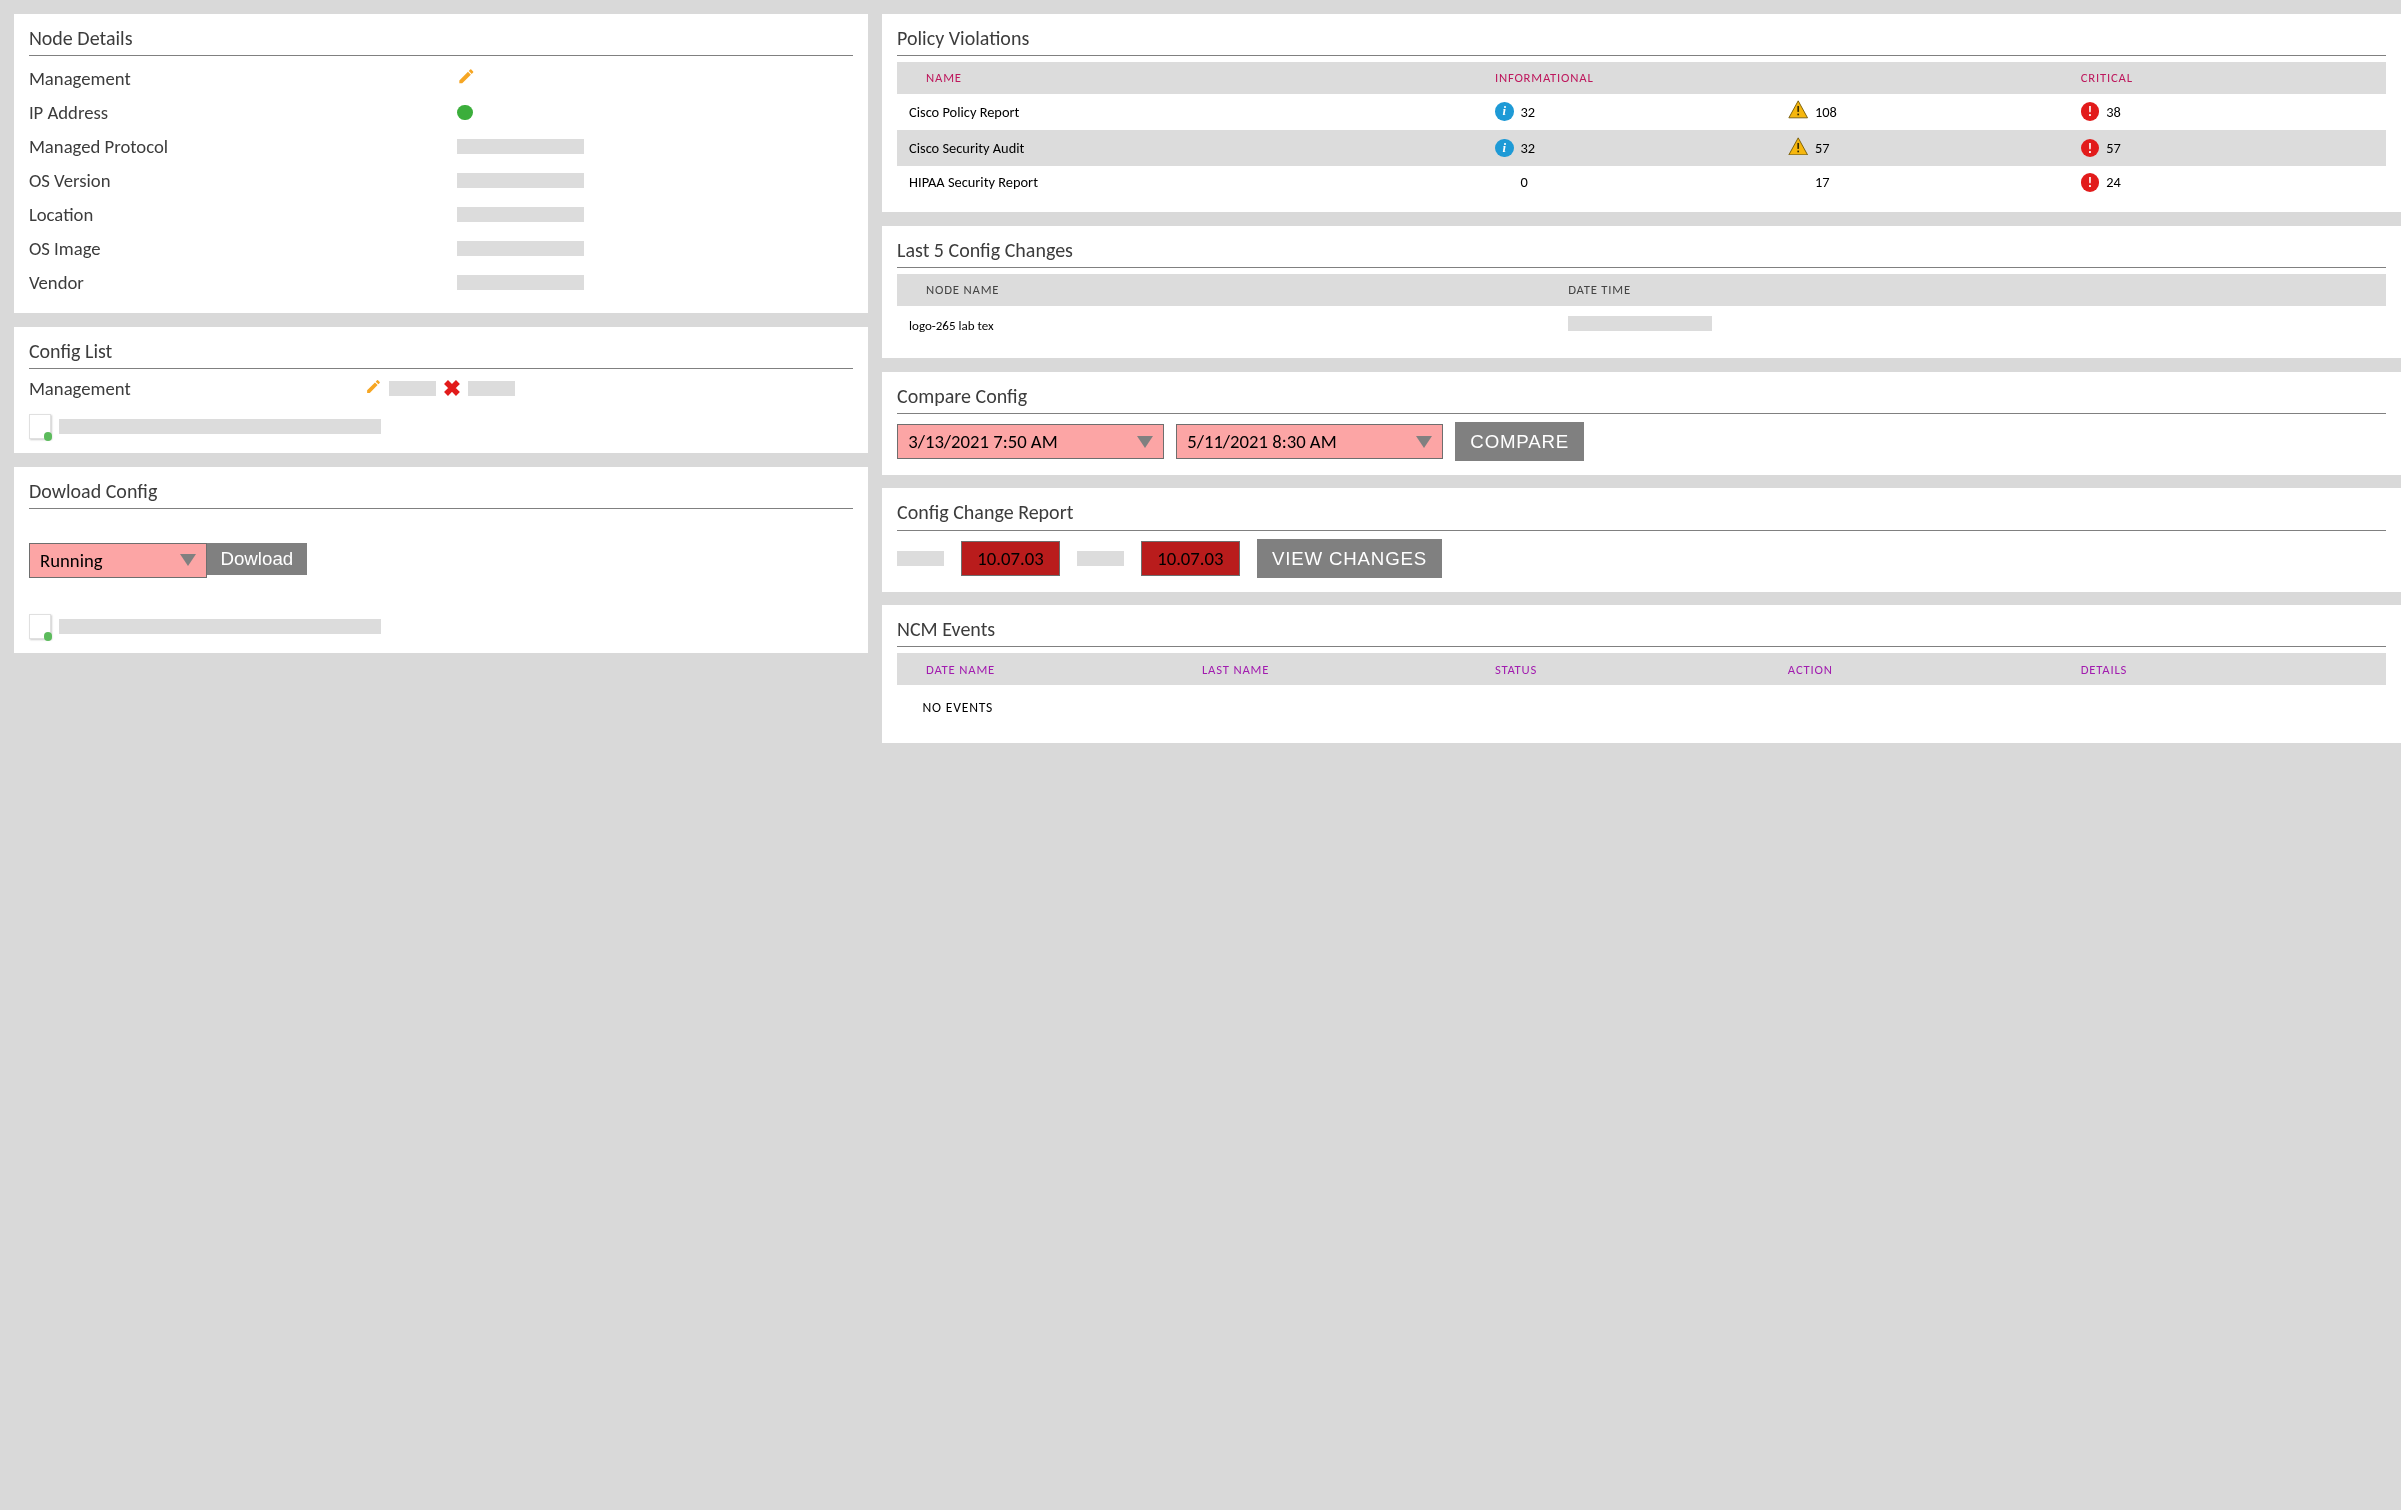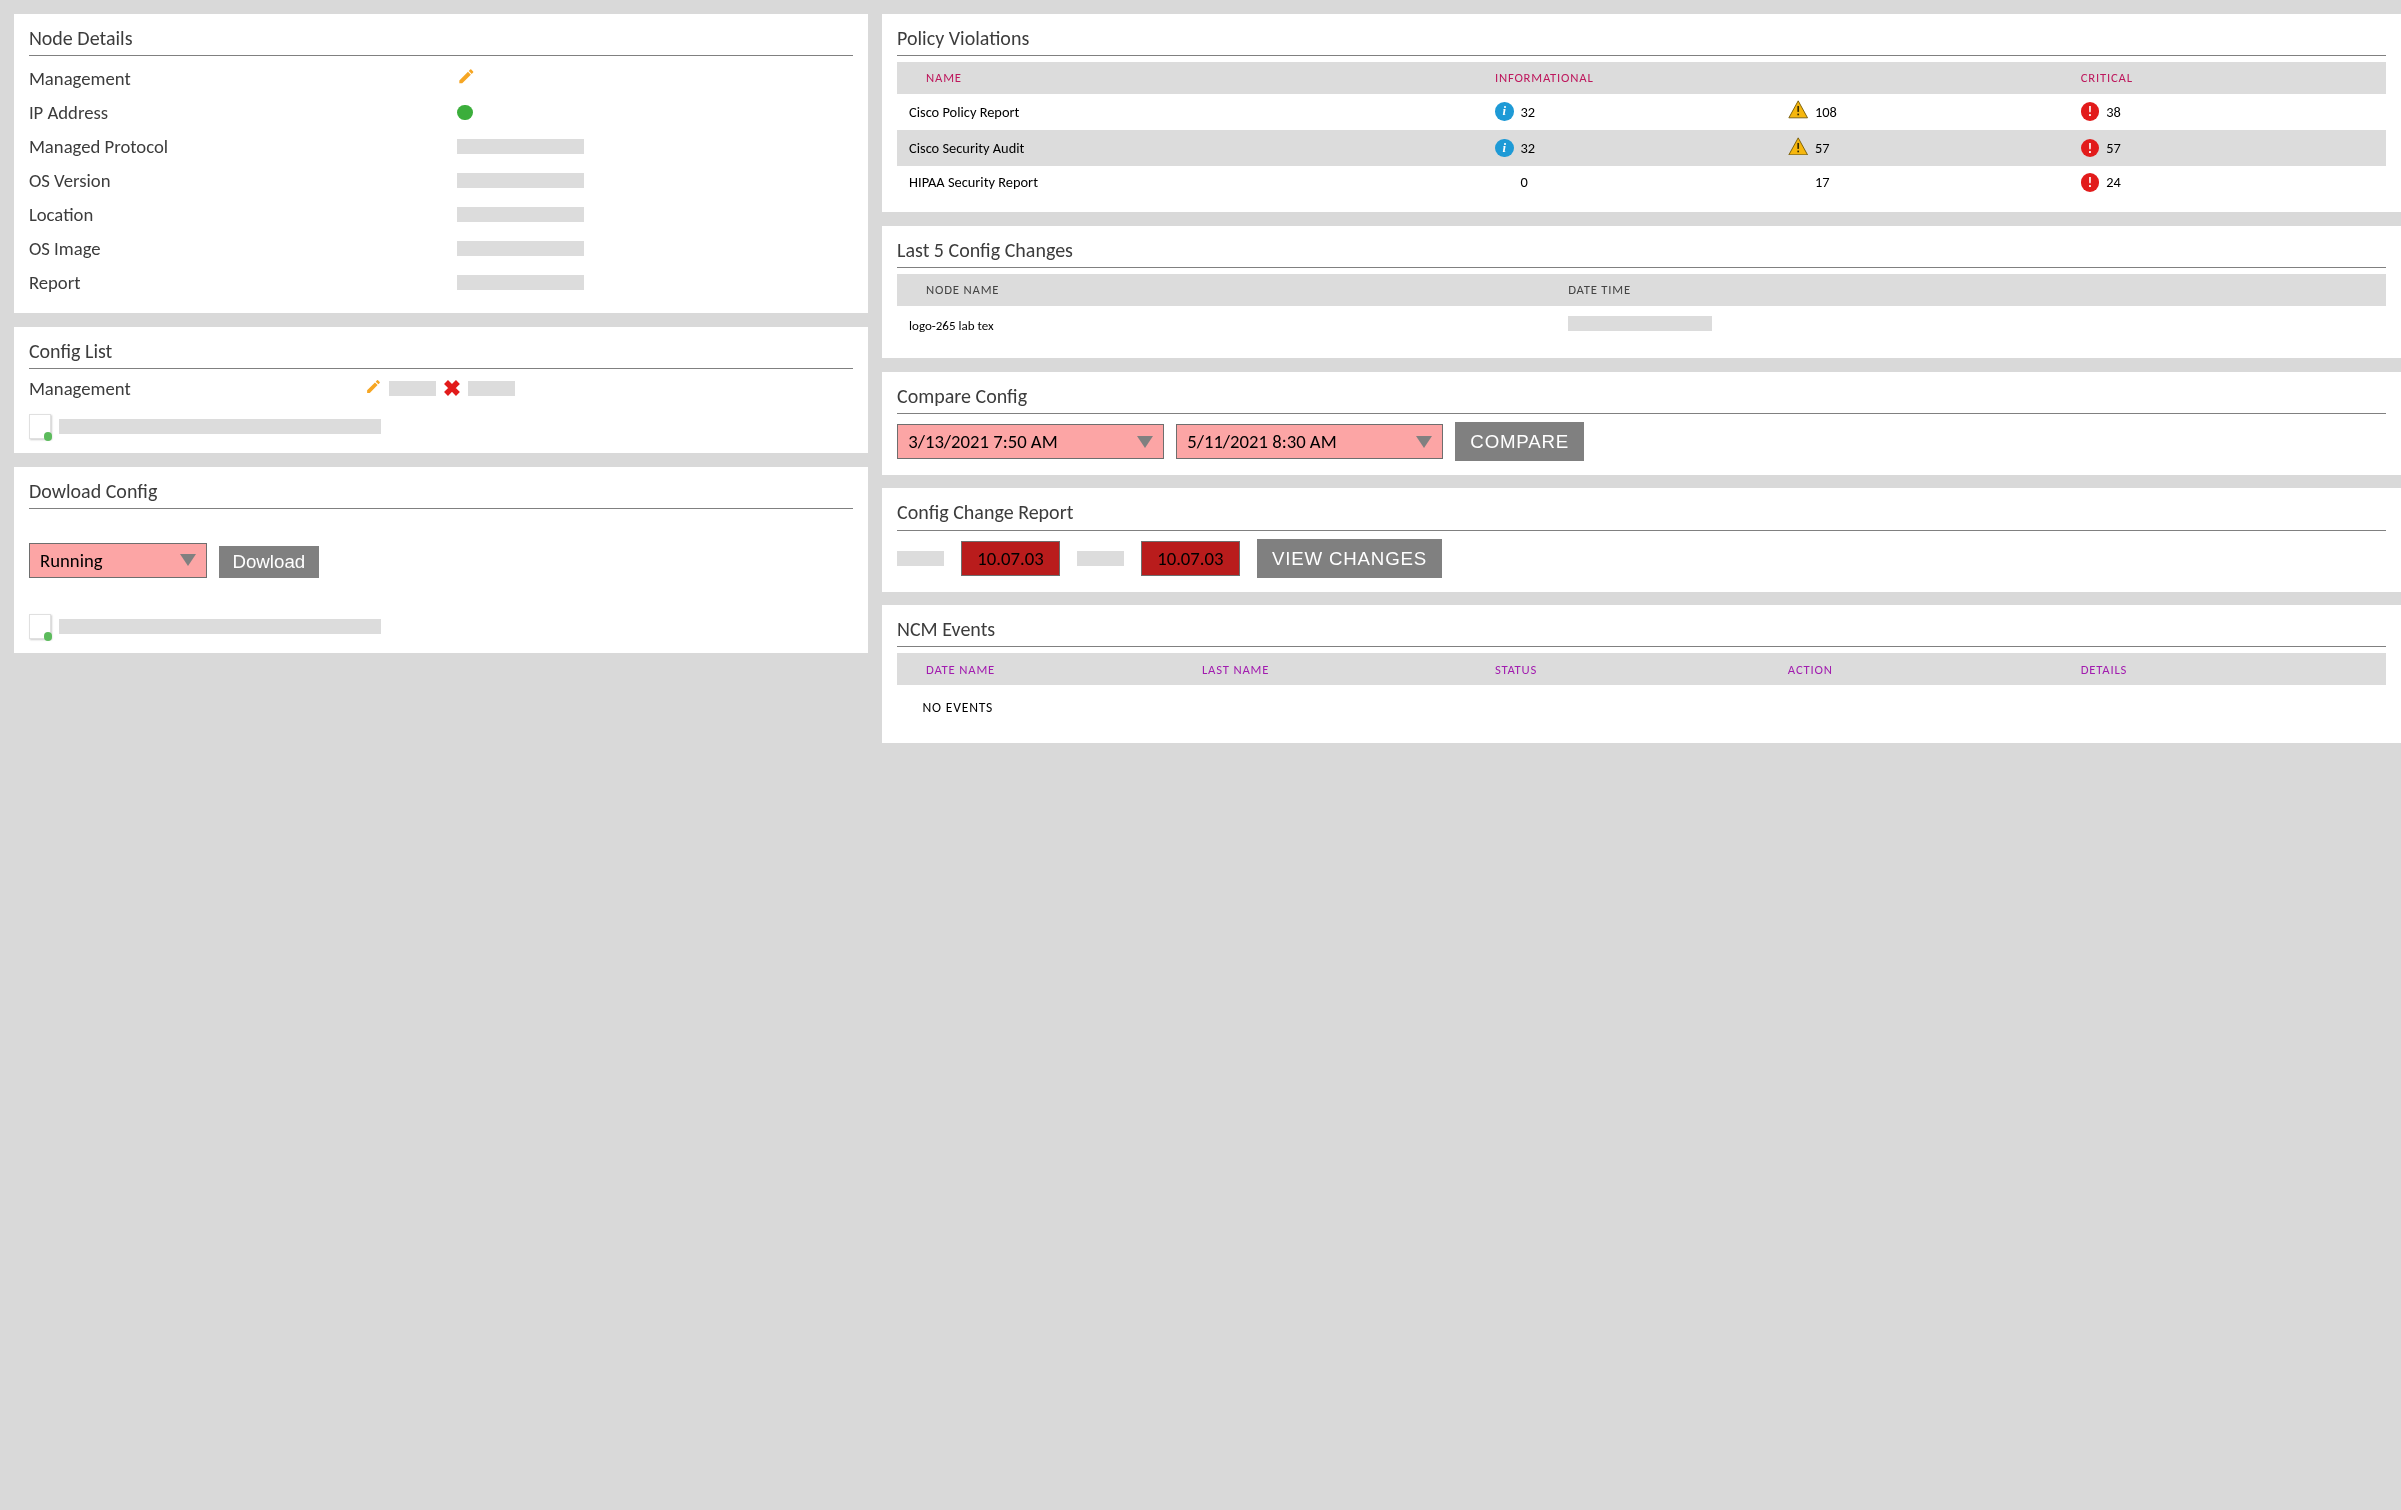--- a/index.html
+++ b/index.html
@@ -129,21 +129,21 @@
     border:0.8px solid #6e6e6e; padding:5.1px 15.3px; font-size:18.7px; background:#b91c1c;
   }
 
   .ncm-header{
     display:grid; grid-template-columns:repeat(5,1fr);
     background:#dcdcdc; font-size:12.7px; color:#a21caf;
     padding:8.5px 12px; letter-spacing:0.8px; margin-top:5.1px;
   }
   .ncm-body{ font-size:13.6px; padding:13.6px 25.5px; letter-spacing:0.8px;}
   .dl-body{ margin-top:34px; }
-  .dl-row{ display:flex; gap:12px; align-items:flex-end; margin-bottom:36px;}
+  .dl-row{ display:flex; align-items:flex-start; margin-bottom:36px;}
 </style>
 </head>
 <body>
 
 <div class="wrap">
 
   <div class="col">
 
     <div class="panel">
       <div class="panel-title">Node Details</div>
@@ -184,21 +184,21 @@
             <span class="placeholder-bar"></span>
           </div>
       </div>
       <div class="field-row">
         <div class="field-label">OS Image</div>
         <div class="field-val">
             <span class="placeholder-bar"></span>
           </div>
       </div>
       <div class="field-row">
-        <div class="field-label">Report</div>
+        <div class="field-label">Vendor</div>
         <div class="field-val">
             <span class="placeholder-bar"></span>
           </div>
       </div>
     </div>
 
     <div class="panel">
       <div class="panel-title">Config List</div>
       <div class="cl-row">
         <div class="field-label">Management</div>

